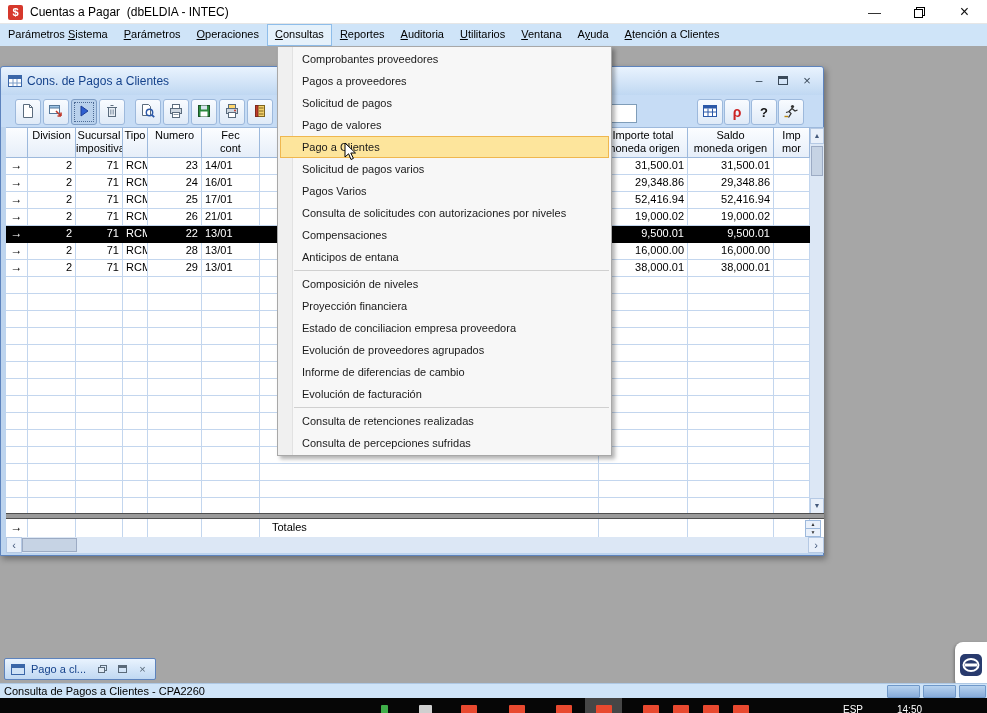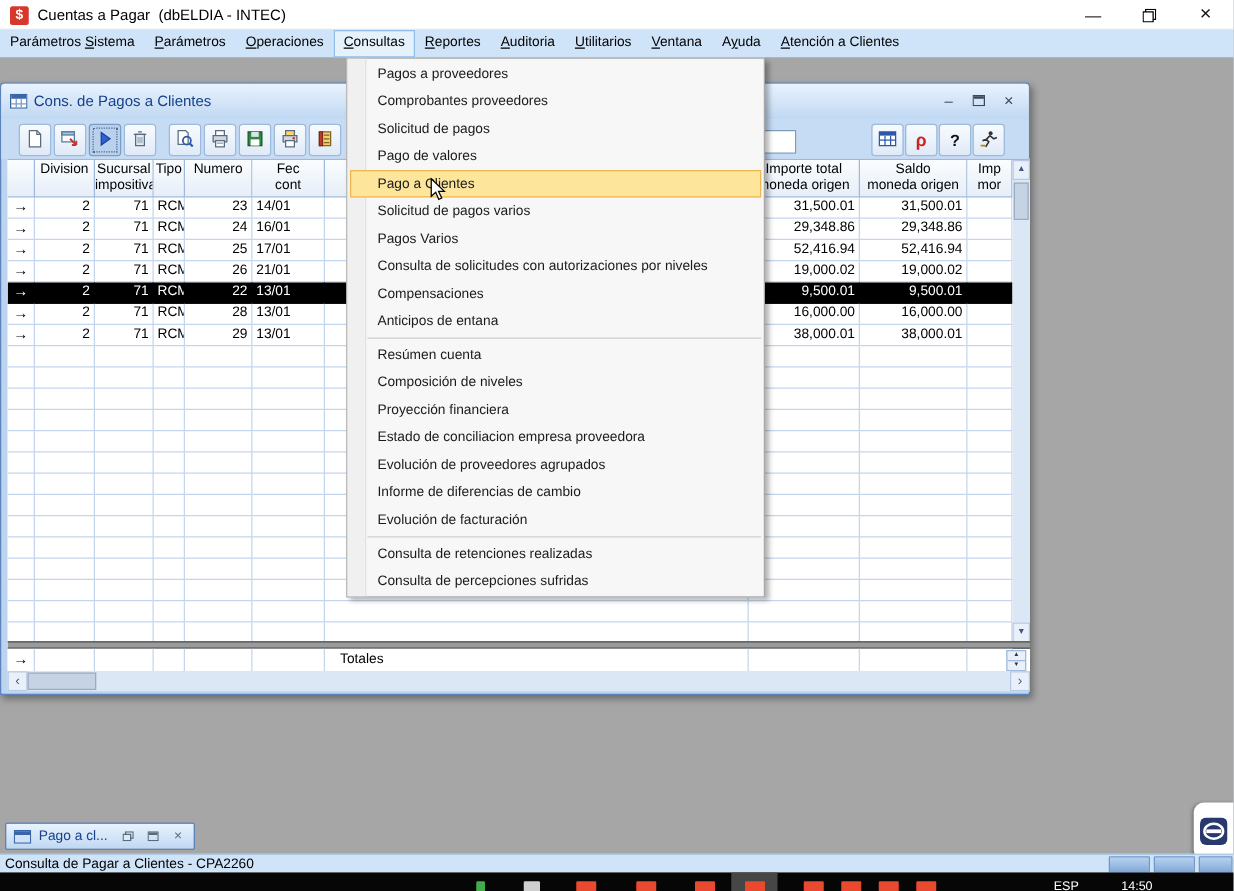--- a/index.html
+++ b/index.html
@@ -590,46 +590,45 @@
         <rect x="0" y="0" width="22" height="22" rx="5" fill="#283a6d"></rect>
         <ellipse cx="11" cy="11" rx="7.5" ry="6" fill="none" stroke="#fff" stroke-width="2"></ellipse>
         <rect x="5" y="9.5" width="12" height="3" fill="#fff"></rect>
       </svg>
     </div>
   </div>
 
   <div class="dropdown">
     <div class="dd-gutter"></div>
     <div class="dd-list" style="position:relative;">
+        <div class="dd-item">Comprobantes proveedores</div>
         <div class="dd-item">Pagos a proveedores</div>
-        <div class="dd-item">Comprobantes proveedores</div>
         <div class="dd-item">Solicitud de pagos</div>
         <div class="dd-item">Pago de valores</div>
         <div class="dd-item hl">Pago a Clientes</div>
         <div class="dd-item">Solicitud de pagos varios</div>
         <div class="dd-item">Pagos Varios</div>
         <div class="dd-item">Consulta de solicitudes con autorizaciones por niveles</div>
         <div class="dd-item">Compensaciones</div>
         <div class="dd-item">Anticipos de entana</div>
         <div class="dd-sep"></div>
-        <div class="dd-item">Resúmen cuenta</div>
         <div class="dd-item">Composición de niveles</div>
         <div class="dd-item">Proyección financiera</div>
         <div class="dd-item">Estado de conciliacion empresa proveedora</div>
         <div class="dd-item">Evolución de proveedores agrupados</div>
         <div class="dd-item">Informe de diferencias de cambio</div>
         <div class="dd-item">Evolución de facturación</div>
         <div class="dd-sep"></div>
         <div class="dd-item">Consulta de retenciones realizadas</div>
         <div class="dd-item">Consulta de percepciones sufridas</div>
       </div>
   </div>
 
   <div class="statusbar">
-    <span class="status-text">Consulta de Pagar a Clientes - CPA2260</span>
+    <span class="status-text">Consulta de Pagos a Clientes - CPA2260</span>
     <div class="seg" style="left:887px;width:33px;"></div>
     <div class="seg" style="left:923px;width:33px;"></div>
     <div class="seg" style="left:959px;width:27px;"></div>
   </div>
 
   <div class="taskbar">
     <div class="tk-active" style="left:585px;width:37px;"></div>
     <div class="tk" style="left:381px;width:7px;background:#3fae49;"></div>
     <div class="tk" style="left:419px;width:13px;background:#cfcfcf;"></div>
     <div class="tk" style="left:461px;width:16px;background:#e8492f;"></div>

